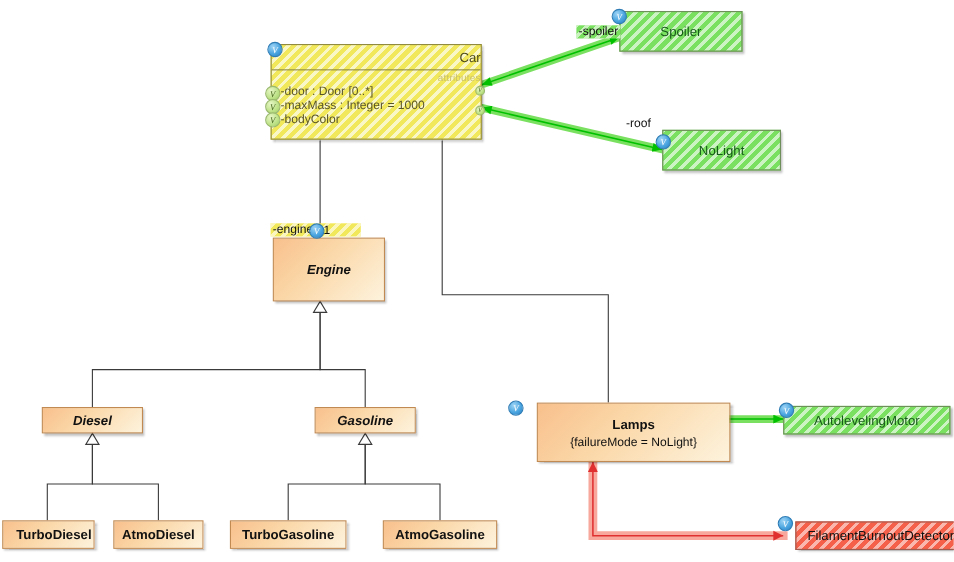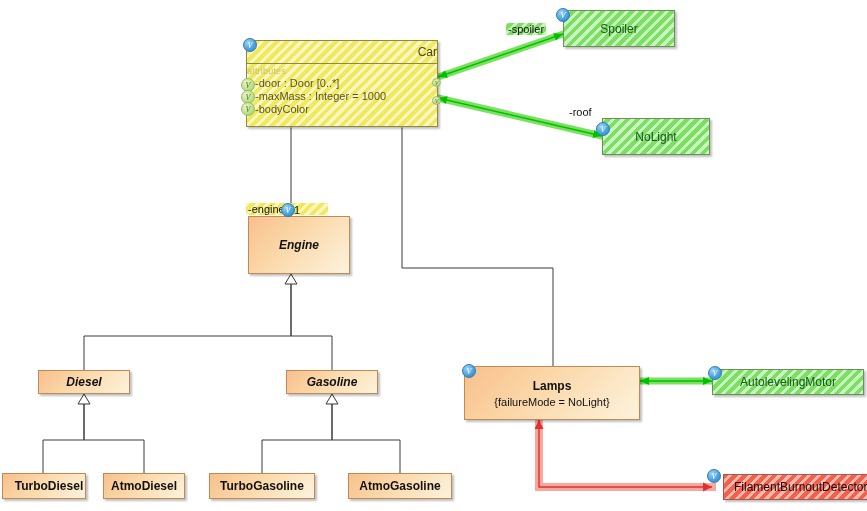--- a/index.html
+++ b/index.html
@@ -46,21 +46,21 @@
   }
   .car-title {
     text-align: right;
     font-size: 12px;
     color: #4d4a1a;
     padding-top: 4px;
     padding-bottom: 4px;
     border-bottom: 1px solid #8f8a40;
   }
   .car-section-label {
-    text-align: left;
+    text-align: right;
     font-size: 9px;
     color: #c9c06a;
     padding-top: 2px;
     letter-spacing: 0.2px;
   }
   .car-attrs {
     padding-left: 8px;
     padding-top: 1px;
   }
   .car-attr {
@@ -269,21 +269,21 @@
   <div class="badge badge-g" style="left:241px; top:78px;">V</div>
   <div class="badge badge-g" style="left:241px; top:90px;">V</div>
   <div class="badge badge-g" style="left:241px; top:102px;">V</div>
   <div class="badge badge-g" style="left:432px; top:78px; width:9px; height:9px; line-height:9px; font-size:6px;">V</div>
   <div class="badge badge-g" style="left:432px; top:96px; width:9px; height:9px; line-height:9px; font-size:6px;">V</div>
 
   <div class="node node-green" style="left:563px; top:10px; width:112px; height:37px;">
     <span class="lbl">Spoiler</span>
   </div>
   <div class="badge badge-v" style="left:556px; top:8px;">V</div>
-  <div class="edge-label hl-green" style="left:506px; top:23px;">-spoiler</div>
+  <div class="edge-label hl-green" style="left:524px; top:23px;">-spoiler</div>
 
   <div class="node node-green" style="left:602px; top:118px; width:108px; height:37px;">
     <span class="lbl">NoLight</span>
   </div>
   <div class="badge badge-v" style="left:596px; top:122px;">V</div>
   <div class="edge-label plain" style="left:569px; top:106px;">-roof</div>
 
   <div class="node node-orange abstract" style="left:248px; top:216px; width:102px; height:58px;">
     <span class="cls-name">Engine</span>
   </div>
@@ -308,21 +308,21 @@
   </div>
 
   <div class="node node-orange concrete" style="left:209px; top:473px; width:106px; height:26px;">
     <span class="cls-name">TurboGasoline</span>
   </div>
 
   <div class="node node-orange concrete" style="left:348px; top:473px; width:104px; height:26px;">
     <span class="cls-name">AtmoGasoline</span>
   </div>
 
-  <div class="node node-orange" style="left:464px; top:366px; width:176px; height:54px;">
+  <div class="node node-orange" style="left:488px; top:366px; width:176px; height:54px;">
     <span class="cls-name" style="font-weight:bold;">Lamps</span>
     <span class="cls-constraint">{failureMode = NoLight}</span>
   </div>
   <div class="badge badge-v" style="left:462px; top:364px;">V</div>
 
   <div class="node node-green" style="left:712px; top:369px; width:152px; height:26px;">
     <span class="lbl">AutolevelingMotor</span>
   </div>
   <div class="badge badge-v" style="left:708px; top:366px;">V</div>
 

